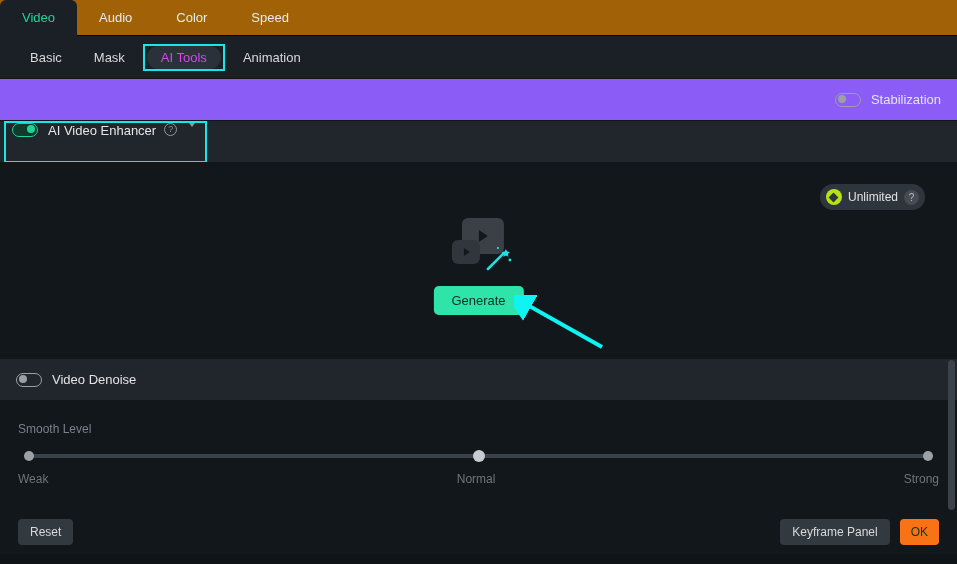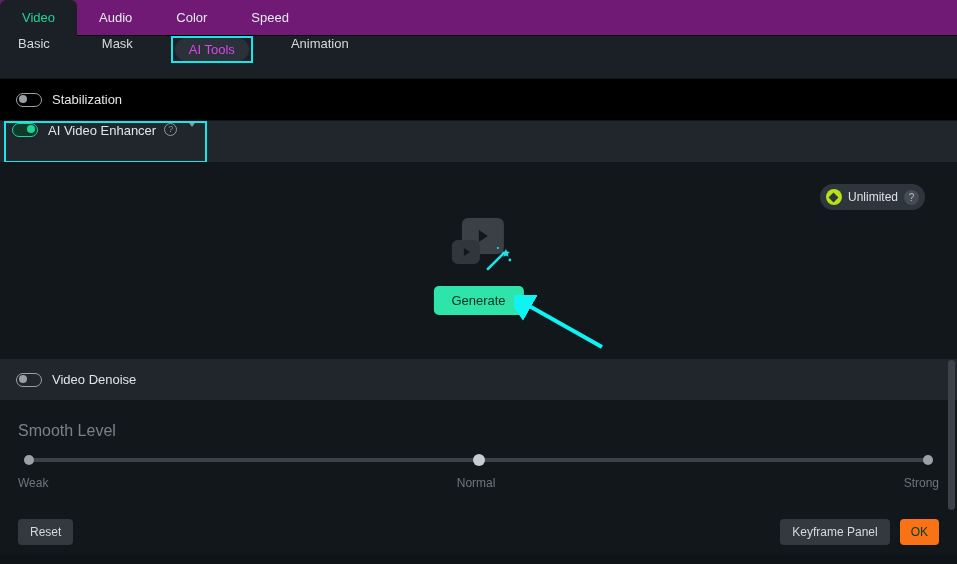--- a/index.html
+++ b/index.html
@@ -18,44 +18,44 @@
   height: 564px;
   background: #0f1419;
   position: relative;
 }
 
 
 .top-tabs {
   display: flex;
   align-items: center;
   height: 36px;
-  background: #701a75;
+  background: #a16207;
   border-bottom: 1px solid #000;
 }
 .top-tab {
   padding: 0 22px;
   height: 36px;
   line-height: 36px;
   color: #e8eaec;
   cursor: pointer;
 }
 .top-tab.active {
   background: #1a2026;
   color: #1ed598;
   border-radius: 6px 6px 0 0;
 }
 
 
 .sub-tabs {
   display: flex;
-  align-items: flex-start;
+  align-items: center;
   height: 42px;
   background: #1a2026;
-  padding-left: 4px;
-  gap: 24px;
+  padding-left: 16px;
+  gap: 4px;
 }
 .sub-tab {
   padding: 4px 14px;
   color: #d6d9dc;
   cursor: pointer;
   border-radius: 14px;
 }
 .sub-tab.active {
   color: #d946ef;
   background: #2a3138;
@@ -67,21 +67,21 @@
 
 
 .section-row {
   display: flex;
   align-items: center;
   height: 42px;
   padding: 0 16px;
   background: #20262c;
   border-top: 1px solid #121619;
 }
-.section-row.dark { background: #000000; }
+.section-row.dark { background: #8b5cf6; justify-content: flex-end; }
 .toggle {
   width: 26px;
   height: 14px;
   border-radius: 8px;
   border: 1.5px solid #9aa0a5;
   position: relative;
   margin-right: 10px;
   flex-shrink: 0;
 }
 .toggle .knob {
@@ -229,21 +229,21 @@
   top: 295px;
   pointer-events: none;
 }
 
 
 .slider-area {
   background: #12171c;
   padding: 22px 18px 12px;
   height: 110px;
 }
-.slider-title { color: #7a8188; font-size: 16px; margin-bottom: 18px; }
+.slider-title { color: #7a8188; font-size: 12px; margin-bottom: 18px; }
 .slider-track {
   position: relative;
   height: 4px;
   background: #3b4148;
   border-radius: 2px;
   margin: 0 6px;
 }
 .slider-dot {
   position: absolute;
   width: 10px; height: 10px;

